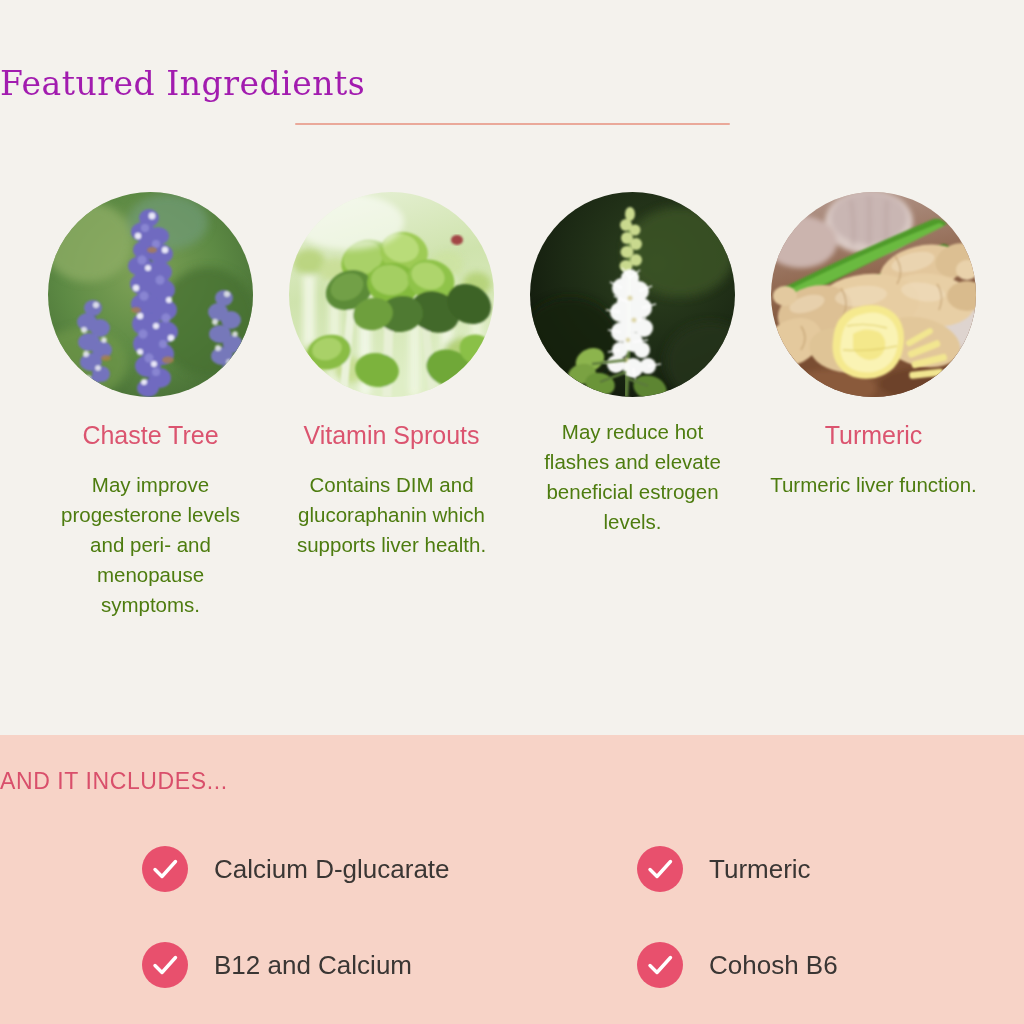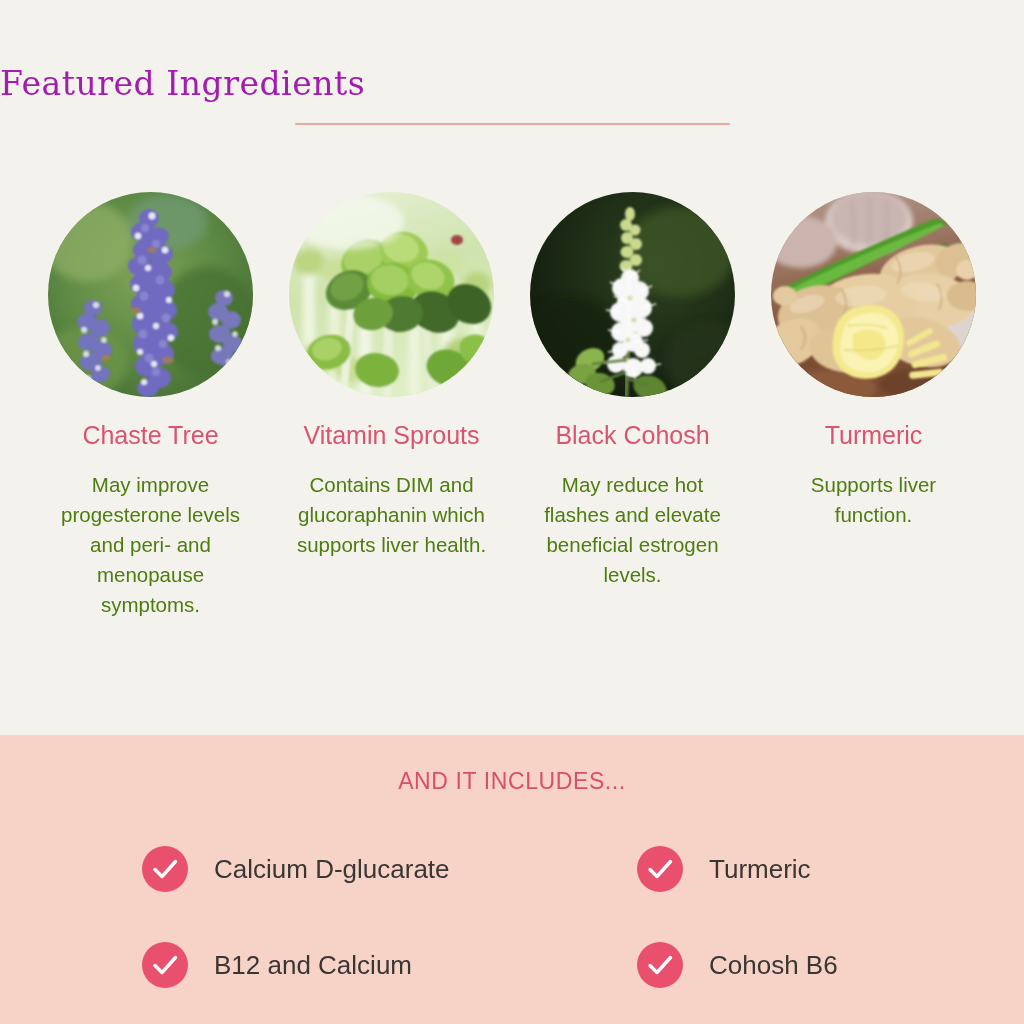--- a/index.html
+++ b/index.html
@@ -51,21 +51,21 @@
     font-size:20.5px; line-height:1.47; color:#4d7c0f;
     text-align:center; width:208px;
   }
 
   
   .bottom-section {
     position:absolute; left:0; top:735px; width:1024px; height:289px;
     background:#f7d3c7;
   }
   .includes-title {
-    position:absolute; left:0; top:33px; width:1024px; text-align:center;
+    position:absolute; left:0; top:33px; width:1024px; text-align:left;
     font-size:23px; font-weight:400; letter-spacing:0.6px;
     color:#d94f6b;
   }
   .checklist {
     position:absolute; left:142px; top:86px; width:740px;
     display:grid; grid-template-columns: 495px 245px;
     grid-auto-rows:96px; align-items:center;
   }
   .check-item { display:flex; align-items:center; gap:26px; }
   .check-circle {
@@ -362,21 +362,20 @@
 
             <g filter="url(#blurF)">
               <ellipse cx="60" cy="168" rx="15" ry="11" fill="#8cb44e" transform="rotate(-28 60 168)"></ellipse>
               <ellipse cx="52" cy="182" rx="14" ry="10" fill="#7aa243" transform="rotate(-12 52 182)"></ellipse>
               <ellipse cx="70" cy="192" rx="15" ry="11" fill="#6b9439" transform="rotate(14 70 192)"></ellipse>
               <ellipse cx="120" cy="196" rx="17" ry="12" fill="#5d8531" transform="rotate(18 120 196)"></ellipse>
               <path d="M96 168 L62 172 M96 180 L70 190 M96 186 L118 194" stroke="#5c7a3a" stroke-width="2.5" fill="none"></path>
             </g>
           </svg>
         </div>
-        <div class="ing-name">Black Cohosh</div>
         <div class="ing-desc">May reduce hot flashes and elevate beneficial estrogen levels.</div>
       </div>
 
       <div class="ingredient">
         <div class="thumb">
           <svg viewBox="0 0 205 205" xmlns="http://www.w3.org/2000/svg" aria-hidden="true">
             <defs>
               <linearGradient id="tmBg" x1="0" y1="0" x2="0.2" y2="1">
                 <stop offset="0%" stop-color="#b79d93"></stop>
                 <stop offset="55%" stop-color="#8a5f45"></stop>
@@ -458,21 +457,21 @@
 
             <g filter="url(#blurH)" fill="#f2e690">
               <rect x="136" y="160" width="34" height="7" rx="3" transform="rotate(-22 136 160)"></rect>
               <rect x="140" y="170" width="36" height="7" rx="3" transform="rotate(-14 140 170)"></rect>
               <rect x="138" y="180" width="34" height="7" rx="3" transform="rotate(-6 138 180)"></rect>
               <rect x="134" y="150" width="30" height="6" rx="3" transform="rotate(-30 134 150)"></rect>
             </g>
           </svg>
         </div>
         <div class="ing-name">Turmeric</div>
-        <div class="ing-desc">Supports liver function.</div>
+        <div class="ing-desc">Turmeric liver function.</div>
       </div>
 
     </div>
   </div>
 
   <div class="bottom-section">
     <div class="includes-title">AND IT INCLUDES...</div>
 
     <div class="checklist">
 

